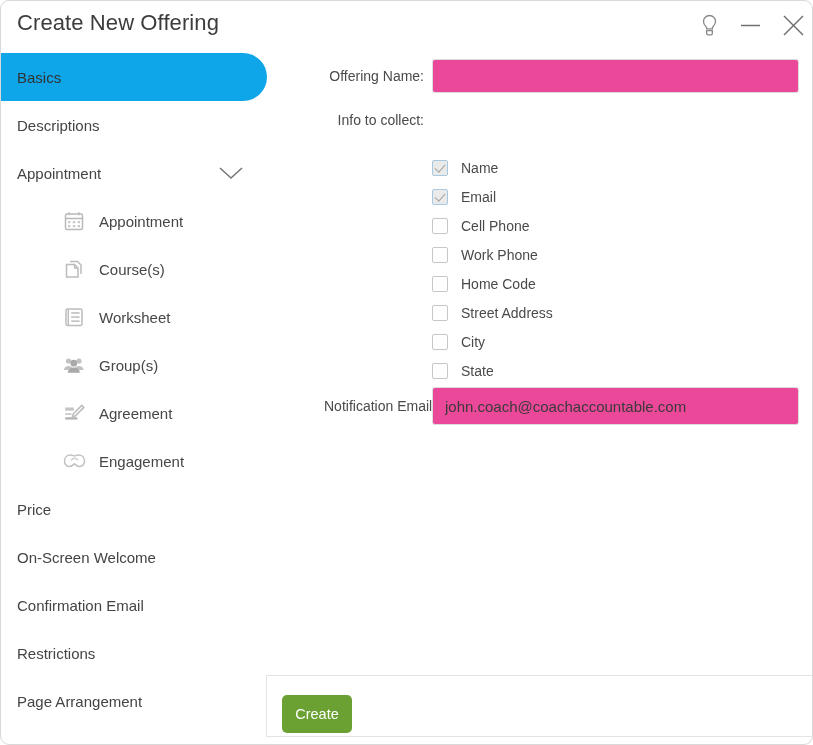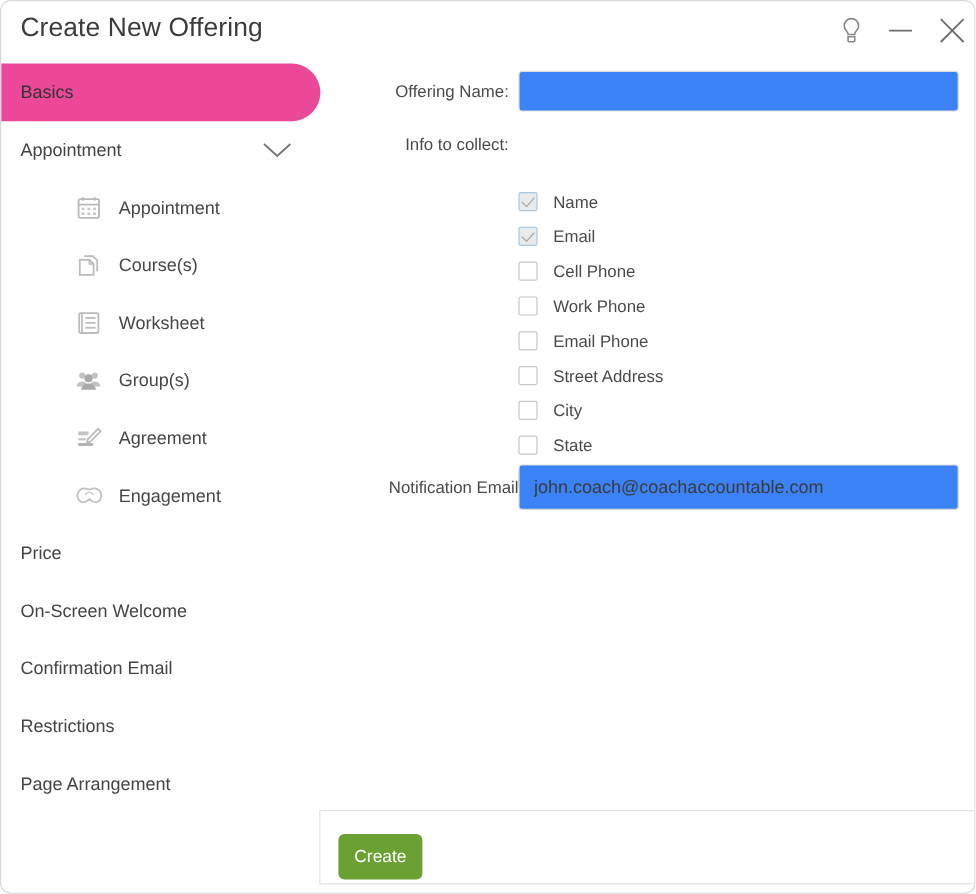--- a/index.html
+++ b/index.html
@@ -61,21 +61,21 @@
     height: 48px;
     display: flex;
     align-items: center;
     padding-left: 16px;
     font-size: 15px;
     color: #444444;
     cursor: pointer;
     white-space: nowrap;
   }
   .nav-item.active {
-    background: #ec4899;
+    background: #0ea5e9;
     border-top-right-radius: 26px;
     border-bottom-right-radius: 26px;
     color: #333333;
   }
   .nav-item .chev {
     position: absolute;
     right: 22px;
     top: 50%;
     transform: translateY(-50%);
     display: flex;
@@ -116,21 +116,21 @@
   }
   .field-label {
     font-size: 14px;
     color: #4a4a4a;
     text-align: right;
     white-space: nowrap;
   }
   .text-input {
     border: 1px solid #dcdcdc;
     border-radius: 3px;
-    background: #3b82f6;
+    background: #ec4899;
     font-family: "Liberation Sans", sans-serif;
     font-size: 15px;
     color: #3a3a3a;
     padding: 0 12px;
     outline: none;
   }
   .text-input::placeholder { color: #b5b5b5; }
 
   #row-offering { left: 57px; top: 10px; }
   #row-offering .field-label { width: 100px; line-height: 34px; }
@@ -241,20 +241,23 @@
       </svg>
     </div>
   </div>
 
   <div id="sidebar">
 
     <div class="nav-item active">
       <span>Basics</span>
     </div>
 
+    <div class="nav-item">
+      <span>Descriptions</span>
+    </div>
 
     <div class="nav-item">
       <span>Appointment</span>
       <span class="chev">
         <svg width="28" height="16" viewBox="0 0 28 16">
           <polyline points="3,3 14,13 25,3" fill="none" stroke="#777777" stroke-width="1.6"></polyline>
         </svg>
       </span>
     </div>
 
@@ -383,21 +386,21 @@
           <span class="cb-label">Cell Phone</span>
         </div>
 
         <div class="cb-row">
           <span class="cb-box"></span>
           <span class="cb-label">Work Phone</span>
         </div>
 
         <div class="cb-row">
           <span class="cb-box"></span>
-          <span class="cb-label">Email Phone</span>
+          <span class="cb-label">Home Code</span>
         </div>
 
         <div class="cb-row">
           <span class="cb-box"></span>
           <span class="cb-label">Street Address</span>
         </div>
 
         <div class="cb-row">
           <span class="cb-box"></span>
           <span class="cb-label">City</span>

